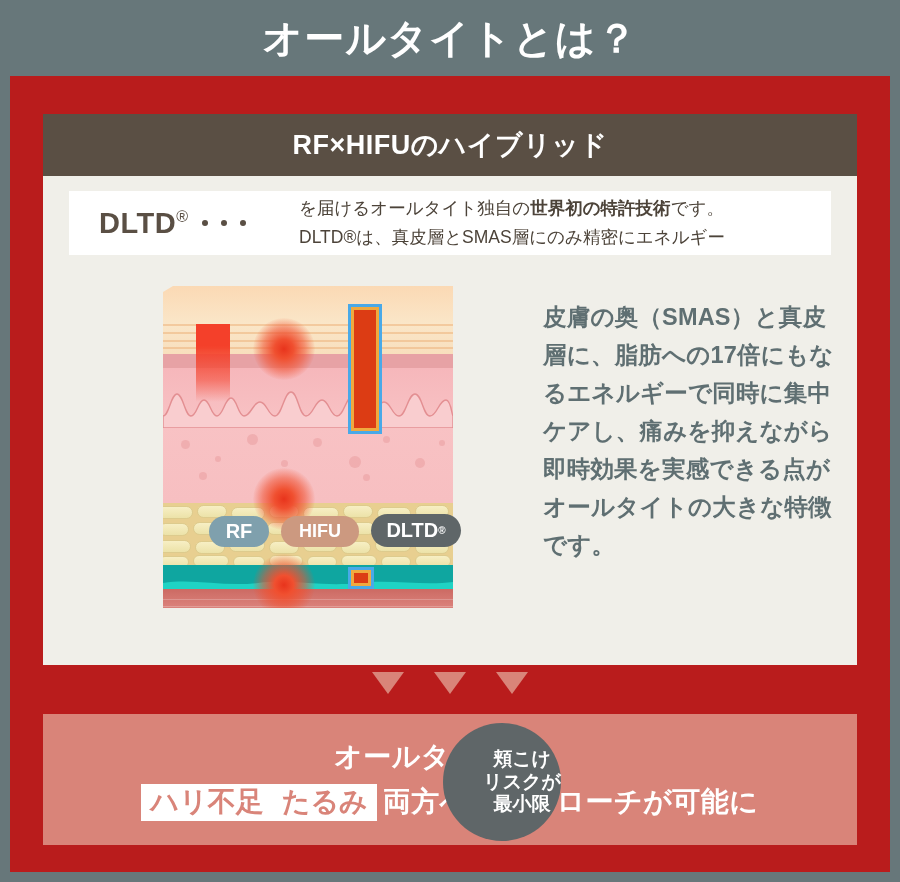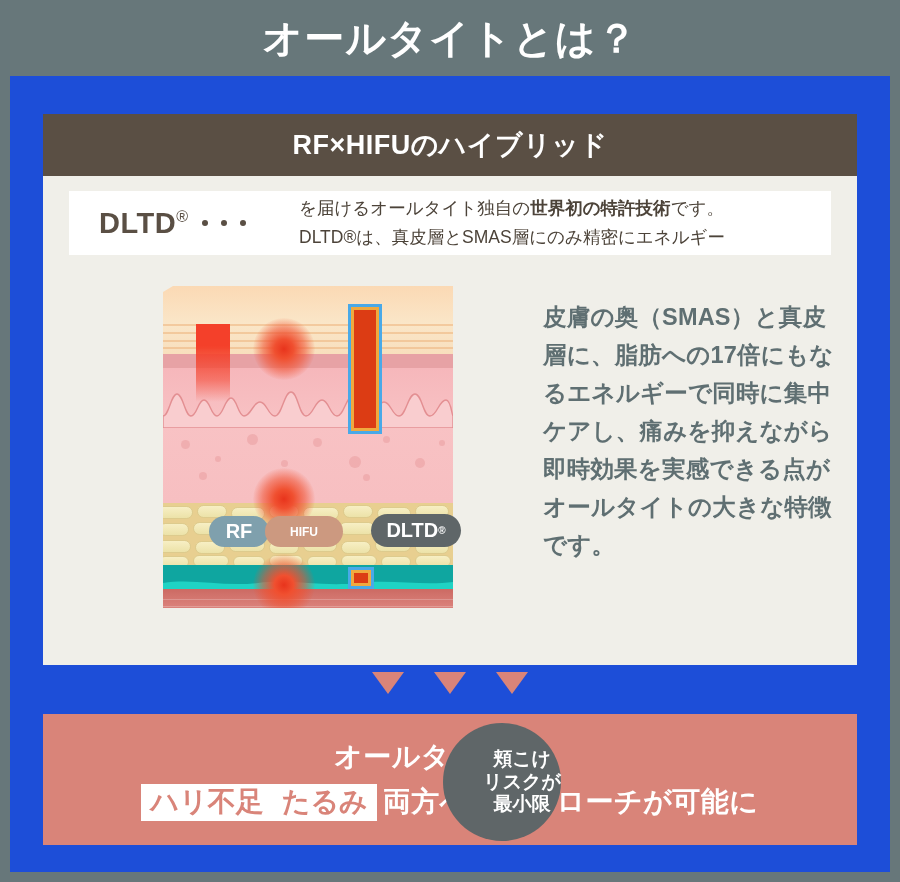--- a/index.html
+++ b/index.html
@@ -30,21 +30,21 @@
     line-height: 1;
   }
 
   
   .card {
     position: absolute;
     left: 10px;
     top: 76px;
     width: 880px;
     height: 796px;
-    background: #1d4ed8;
+    background: #b91c1c;
     box-sizing: border-box;
   }
 
   
   .subtitle-bar {
     position: absolute;
     left: 33px;
     top: 38px;
     width: 814px;
     height: 62px;
@@ -402,21 +402,21 @@
     position: absolute;
     display: flex;
     align-items: center;
     justify-content: center;
     border-radius: 999px;
     color: #ffffff;
     font-weight: bold;
     z-index: 3;
   }
   .pill-rf   { left: 166px; top: 340px; width: 60px; height: 31px; background: #7fa0ad; font-size: 20px; }
-  .pill-hifu { left: 222px; top: 340px; width: 78px; height: 31px; background: #cc9980; font-size: 12px; }
+  .pill-hifu { left: 238px; top: 340px; width: 78px; height: 31px; background: #cc9980; font-size: 18px; }
   .pill-dltd { left: 328px; top: 338px; width: 90px; height: 33px; background: #5f6668; font-size: 20px; }
   .pill-reg { font-size: 10px; vertical-align: super; }
 </style>
 </head>
 <body>
 
 <div class="page-header">
   <div class="page-header-title">オールタイトとは？</div>
 </div>
 

